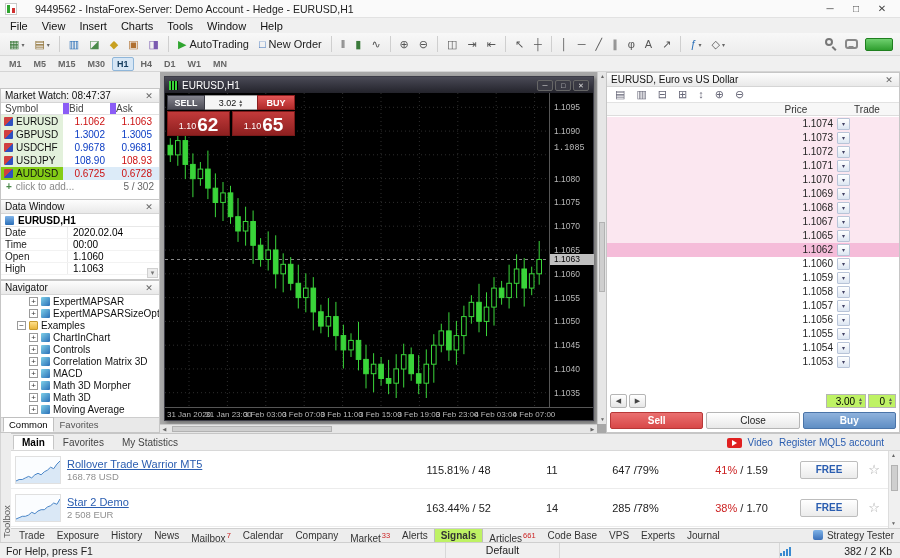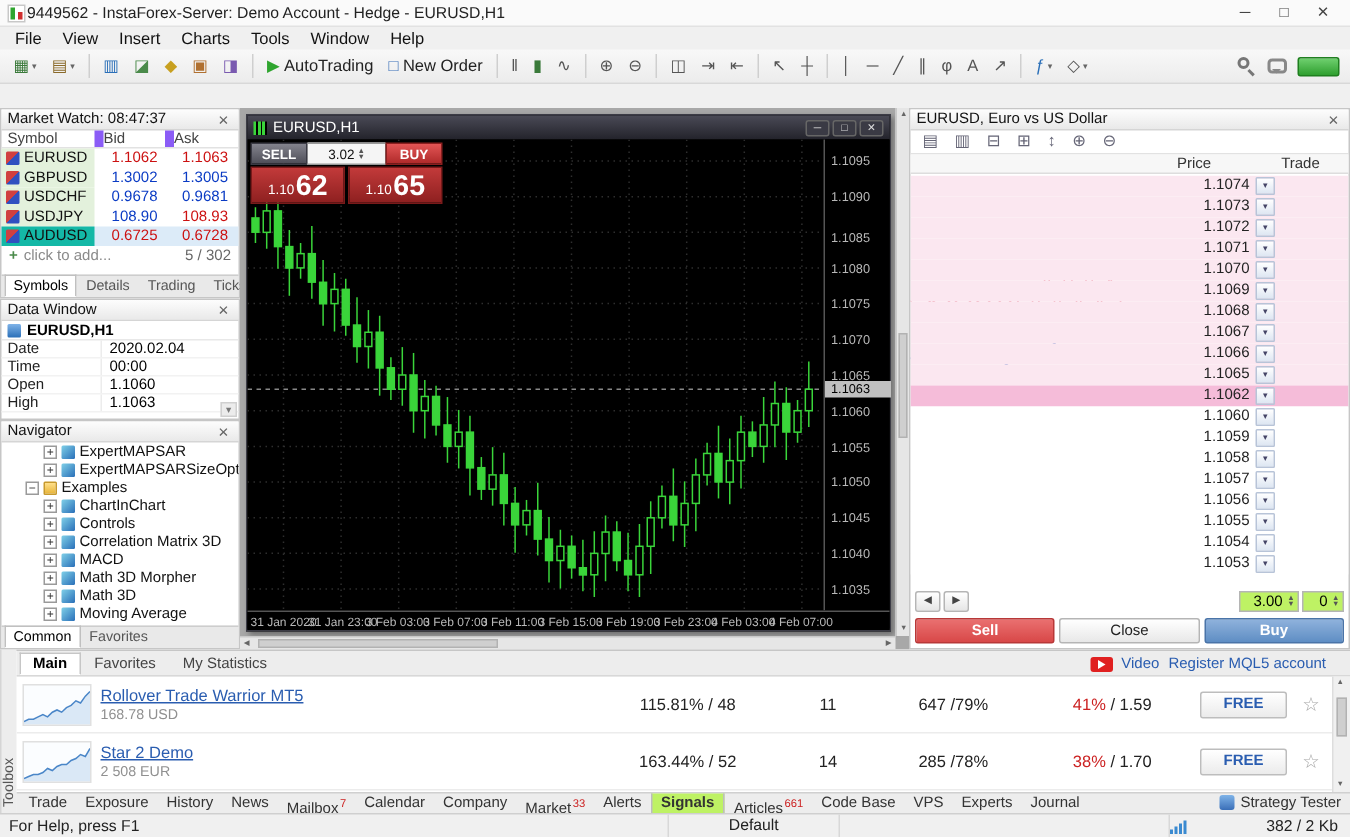--- a/index.html
+++ b/index.html
@@ -1,20 +1,20 @@
 <!DOCTYPE html>
 <html><head>
 <meta charset="utf-8">
 <style>
 *{box-sizing:border-box;margin:0;padding:0}
 body{font-family:"Liberation Sans",sans-serif;font-size:11px;color:#000;background:#888}
 .screen{position:relative;width:900px;height:558px;background:#f0f0f0;overflow:hidden}
 
 
-.titlebar{position:absolute;left:0;top:0;width:100%;height:18px;background:#fafafa;border-bottom:1px solid #e2e2e2;display:flex;align-items:center;padding:0 5px;gap:1px}
+.titlebar{position:absolute;left:0;top:0;width:100%;height:18px;background:#fafafa;border-bottom:1px solid #e2e2e2;display:flex;align-items:center;padding:0 5px;gap:18px}
 .app-icon{width:12px;height:12px;position:relative;background:#fff;border:1px solid #c8c8c8}
 .app-icon i{position:absolute;bottom:1px;width:3px}
 .app-icon .g{left:1px;height:8px;background:#2fa52f}
 .app-icon .r{left:6px;height:5px;background:#d03030}
 .title-text{font-size:10.5px;color:#222;white-space:nowrap}
 .win-btns{margin-left:auto;display:flex;height:18px}
 .win-btn{width:26px;text-align:center;line-height:17px;font-size:10px;color:#444}
 
 
 .menubar{position:absolute;top:18px;left:0;width:100%;height:15px;display:flex;align-items:center;padding-left:3px;background:#f0f0f0}
@@ -41,30 +41,30 @@
 .tf-btn{font-size:9px;font-weight:bold;color:#666;padding:1px 4px;margin-right:2px;border:1px solid transparent;border-radius:2px}
 .tf-btn.active{background:#d6e6f5;border-color:#8fb6d9;color:#123a5c}
 
 
 .workspace{position:absolute;top:72px;left:0;width:900px;height:361px}
 .panel{position:absolute;background:#fff;border:1px solid #c6c6c6}
 .panel-hd{height:14px;background:linear-gradient(#fdfdfd,#e9e9e9);border-bottom:1px solid #d5d5d5;display:flex;align-items:center;font-size:10px;padding:0 4px;color:#111}
 .hd-x{margin-left:auto;color:#666;font-size:9px;width:12px;text-align:center}
 
 
-.mw{left:0;top:0;width:160px;height:127px}
+.mw{left:0;top:16px;width:160px;height:127px}
 .mw-cols{display:flex;height:12px;line-height:12px;font-size:10px;color:#444;border-bottom:1px solid #e2e2e2}
 .mwc-sym{width:62px;padding-left:4px}
 .mwc-bid,.mwc-ask{width:47px;text-align:left;padding-right:5px;border-left:6px solid #8b5cf6}
 .mw-row{display:flex;height:13px;line-height:13px;font-size:10px}
 .mw-sym{width:62px;display:flex;align-items:center;gap:3px;padding-left:3px;background:#e3f1dc;color:#111}
 .mw-ico{width:9px;height:9px;background:linear-gradient(135deg,#d04040 50%,#3050c0 50%);border-radius:1px;flex:0 0 9px}
 .mw-bid,.mw-ask{width:47px;text-align:right;padding-right:5px}
 .mw-row.sel{background:#dcebf8}
-.mw-row.sel .mw-sym{background:#14b8a6}
+.mw-row.sel .mw-sym{background:#84cc16}
 .mw-add{display:flex;height:13px;line-height:13px;font-size:10px;color:#8a8a8a;padding:0 5px;gap:4px}
 .add-ic{color:#4a8a4a;font-weight:bold}
 .mw-count{margin-left:auto;color:#666}
 .tabstrip{position:absolute;left:0;bottom:0;width:100%;height:15px;background:#e9e9e9;border-top:1px solid #cdcdcd;display:flex;align-items:flex-end;padding-left:2px}
 .mini-tab{font-size:9.5px;padding:1px 5px;color:#555;border:1px solid transparent}
 .mini-tab.active{background:#fff;border-color:#c0c0c0;border-bottom-color:#fff;color:#000}
 
 
 .dw{left:0;top:127px;width:160px;height:81px}
 .dw-sym{display:flex;align-items:center;gap:4px;height:13px;padding:0 4px;font-size:10px;font-weight:bold;border-bottom:1px solid #e8e8e8}
@@ -324,20 +324,31 @@
     <span class="tb-right">
       <span class="search-ic">
           <span class="lens"></span>
           <span class="tail"></span>
         </span>
       <span class="chat-ic"></span>
       <span class="conn-bar"></span>
     </span>
   </div>
 
+  <div class="tfbar" id="tf-items">
+      <span class="tf-btn">M1</span>
+      <span class="tf-btn">M5</span>
+      <span class="tf-btn">M15</span>
+      <span class="tf-btn">M30</span>
+      <span class="tf-btn active">H1</span>
+      <span class="tf-btn">H4</span>
+      <span class="tf-btn">D1</span>
+      <span class="tf-btn">W1</span>
+      <span class="tf-btn">MN</span>
+    </div>
 
   <div class="workspace">
 
     <div class="panel mw">
       <div class="panel-hd">
         <span>Market Watch: 08:47:37</span>
         <span class="hd-x">✕</span>
       </div>
       <div class="mw-cols" id="mw-cols">
           <span class="mwc-sym">Symbol</span>
@@ -626,21 +637,21 @@
               <line x1="359.2" x2="359.2" y1="165.1" y2="213.6" stroke="#3ad53a" stroke-width="1"></line>
               <rect x="356.9" y="176.0" width="4.6" height="19.0" fill="#3ad53a" stroke="#3ad53a"></rect>
               <line x1="366.7" x2="366.7" y1="173.7" y2="202.2" stroke="#3ad53a" stroke-width="1"></line>
               <rect x="364.4" y="180.8" width="4.6" height="14.3" fill="#000" stroke="#3ad53a"></rect>
               <line x1="374.2" x2="374.2" y1="148.0" y2="191.7" stroke="#3ad53a" stroke-width="1"></line>
               <rect x="371.9" y="166.5" width="4.6" height="14.3" fill="#000" stroke="#3ad53a"></rect>
             </svg>
           <div class="price-scale" id="price-scale">
               <div class="ps-label" style="top: 9.27273px;">1.1095</div>
               <div class="ps-label" style="top: 33.0606px;">1.1090</div>
-              <div class="ps-label" style="top: 60px;">1.1085</div>
+              <div class="ps-label" style="top: 50px; font-family: Liberation Mono, monospace;">1.1085</div>
               <div class="ps-label" style="top: 80.6364px;">1.1080</div>
               <div class="ps-label" style="top: 104.424px;">1.1075</div>
               <div class="ps-label" style="top: 128.212px;">1.1070</div>
               <div class="ps-label" style="top: 152px;">1.1065</div>
               <div class="ps-label" style="top: 175.788px;">1.1060</div>
               <div class="ps-label" style="top: 199.576px;">1.1055</div>
               <div class="ps-label" style="top: 223.364px;">1.1050</div>
               <div class="ps-label" style="top: 247.152px;">1.1045</div>
               <div class="ps-label" style="top: 270.939px;">1.1040</div>
               <div class="ps-label" style="top: 294.727px;">1.1035</div>
@@ -756,24 +767,20 @@
             <div class="dom-row ask">
               <span class="dom-price">1.1069</span>
               <span class="dom-dd">▾</span>
             </div>
             <div class="dom-row ask">
               <span class="dom-price">1.1068</span>
               <span class="dom-dd">▾</span>
             </div>
             <div class="dom-row ask">
               <span class="dom-price">1.1067</span>
-              <span class="dom-dd">▾</span>
-            </div>
-            <div class="dom-row ask">
-              <span class="dom-price">1.1066</span>
               <span class="dom-dd">▾</span>
             </div>
             <div class="dom-row ask">
               <span class="dom-price">1.1065</span>
               <span class="dom-dd">▾</span>
             </div>
             <div class="dom-row last">
               <span class="dom-price">1.1062</span>
               <span class="dom-dd">▾</span>
             </div>

